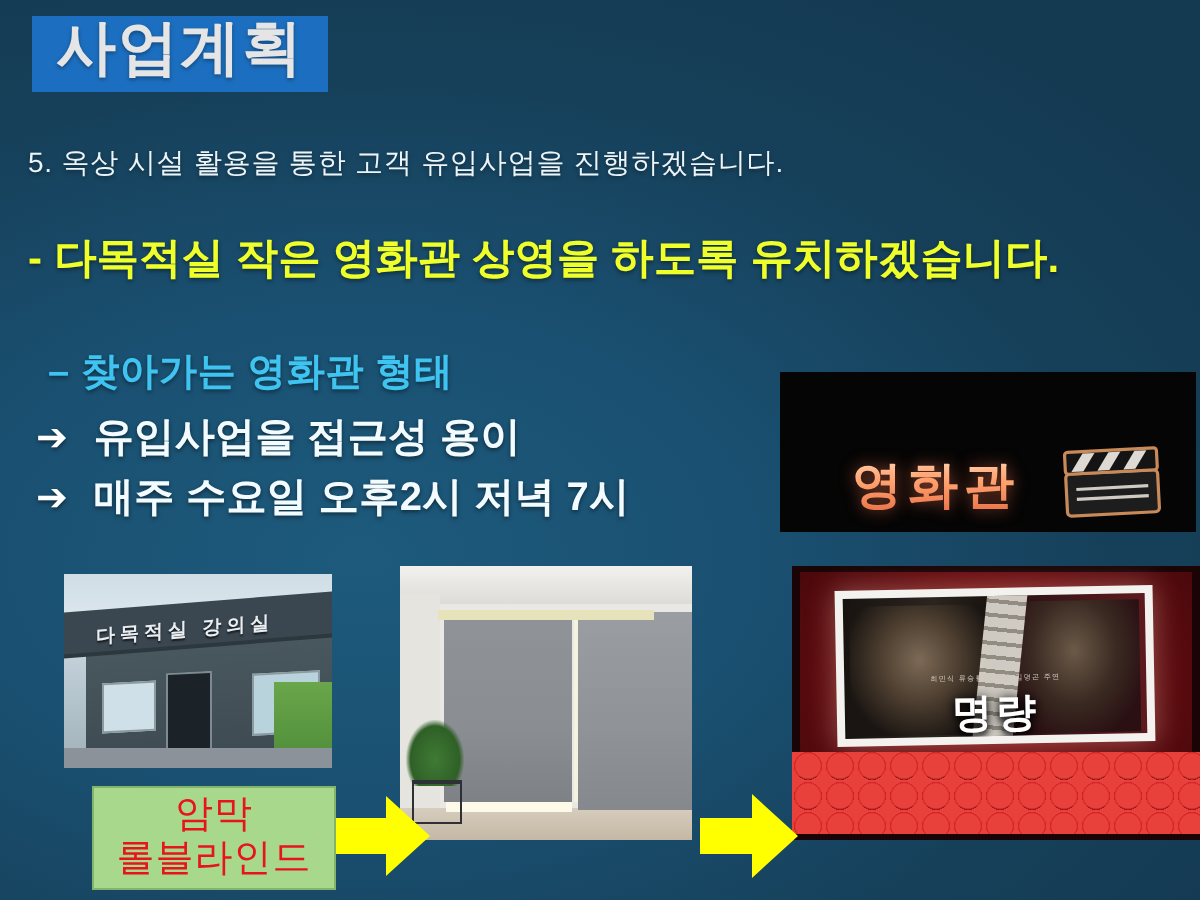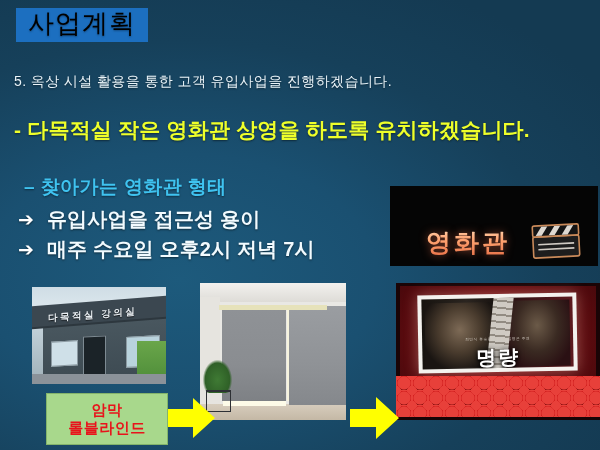--- a/index.html
+++ b/index.html
@@ -27,23 +27,23 @@
   
   #title-badge {
     position: absolute;
     left: 16px;
     top: 8px;
     padding: 2px 12px 6px 12px;
     background: #1c6fc0;
     line-height: 1;
   }
   #title-badge .ttl {
-    font-size: 26px;
-    font-weight: 400;
-    color: #000000;
+    font-size: 30px;
+    font-weight: 700;
+    color: #e5e5e5;
     letter-spacing: 1px;
     text-shadow: 0 1px 2px rgba(0,0,0,.35);
     white-space: nowrap;
   }
 
   
   .line {
     position: absolute;
     white-space: nowrap;
     line-height: 1;
@@ -335,22 +335,22 @@
     height: 50px;
     background: #a8d88c;
     border: 1px solid #84b46b;
     display: flex;
     flex-direction: column;
     align-items: center;
     justify-content: center;
     gap: 2px;
   }
   #callout-label .cl {
-    font-size: 15px;
-    font-weight: 700;
+    font-size: 19px;
+    font-weight: 400;
     color: #e8131b;
     letter-spacing: .5px;
     line-height: 1.05;
     white-space: nowrap;
   }
 
   
   .yarrow {
     position: absolute;
     color: #ffff00;

